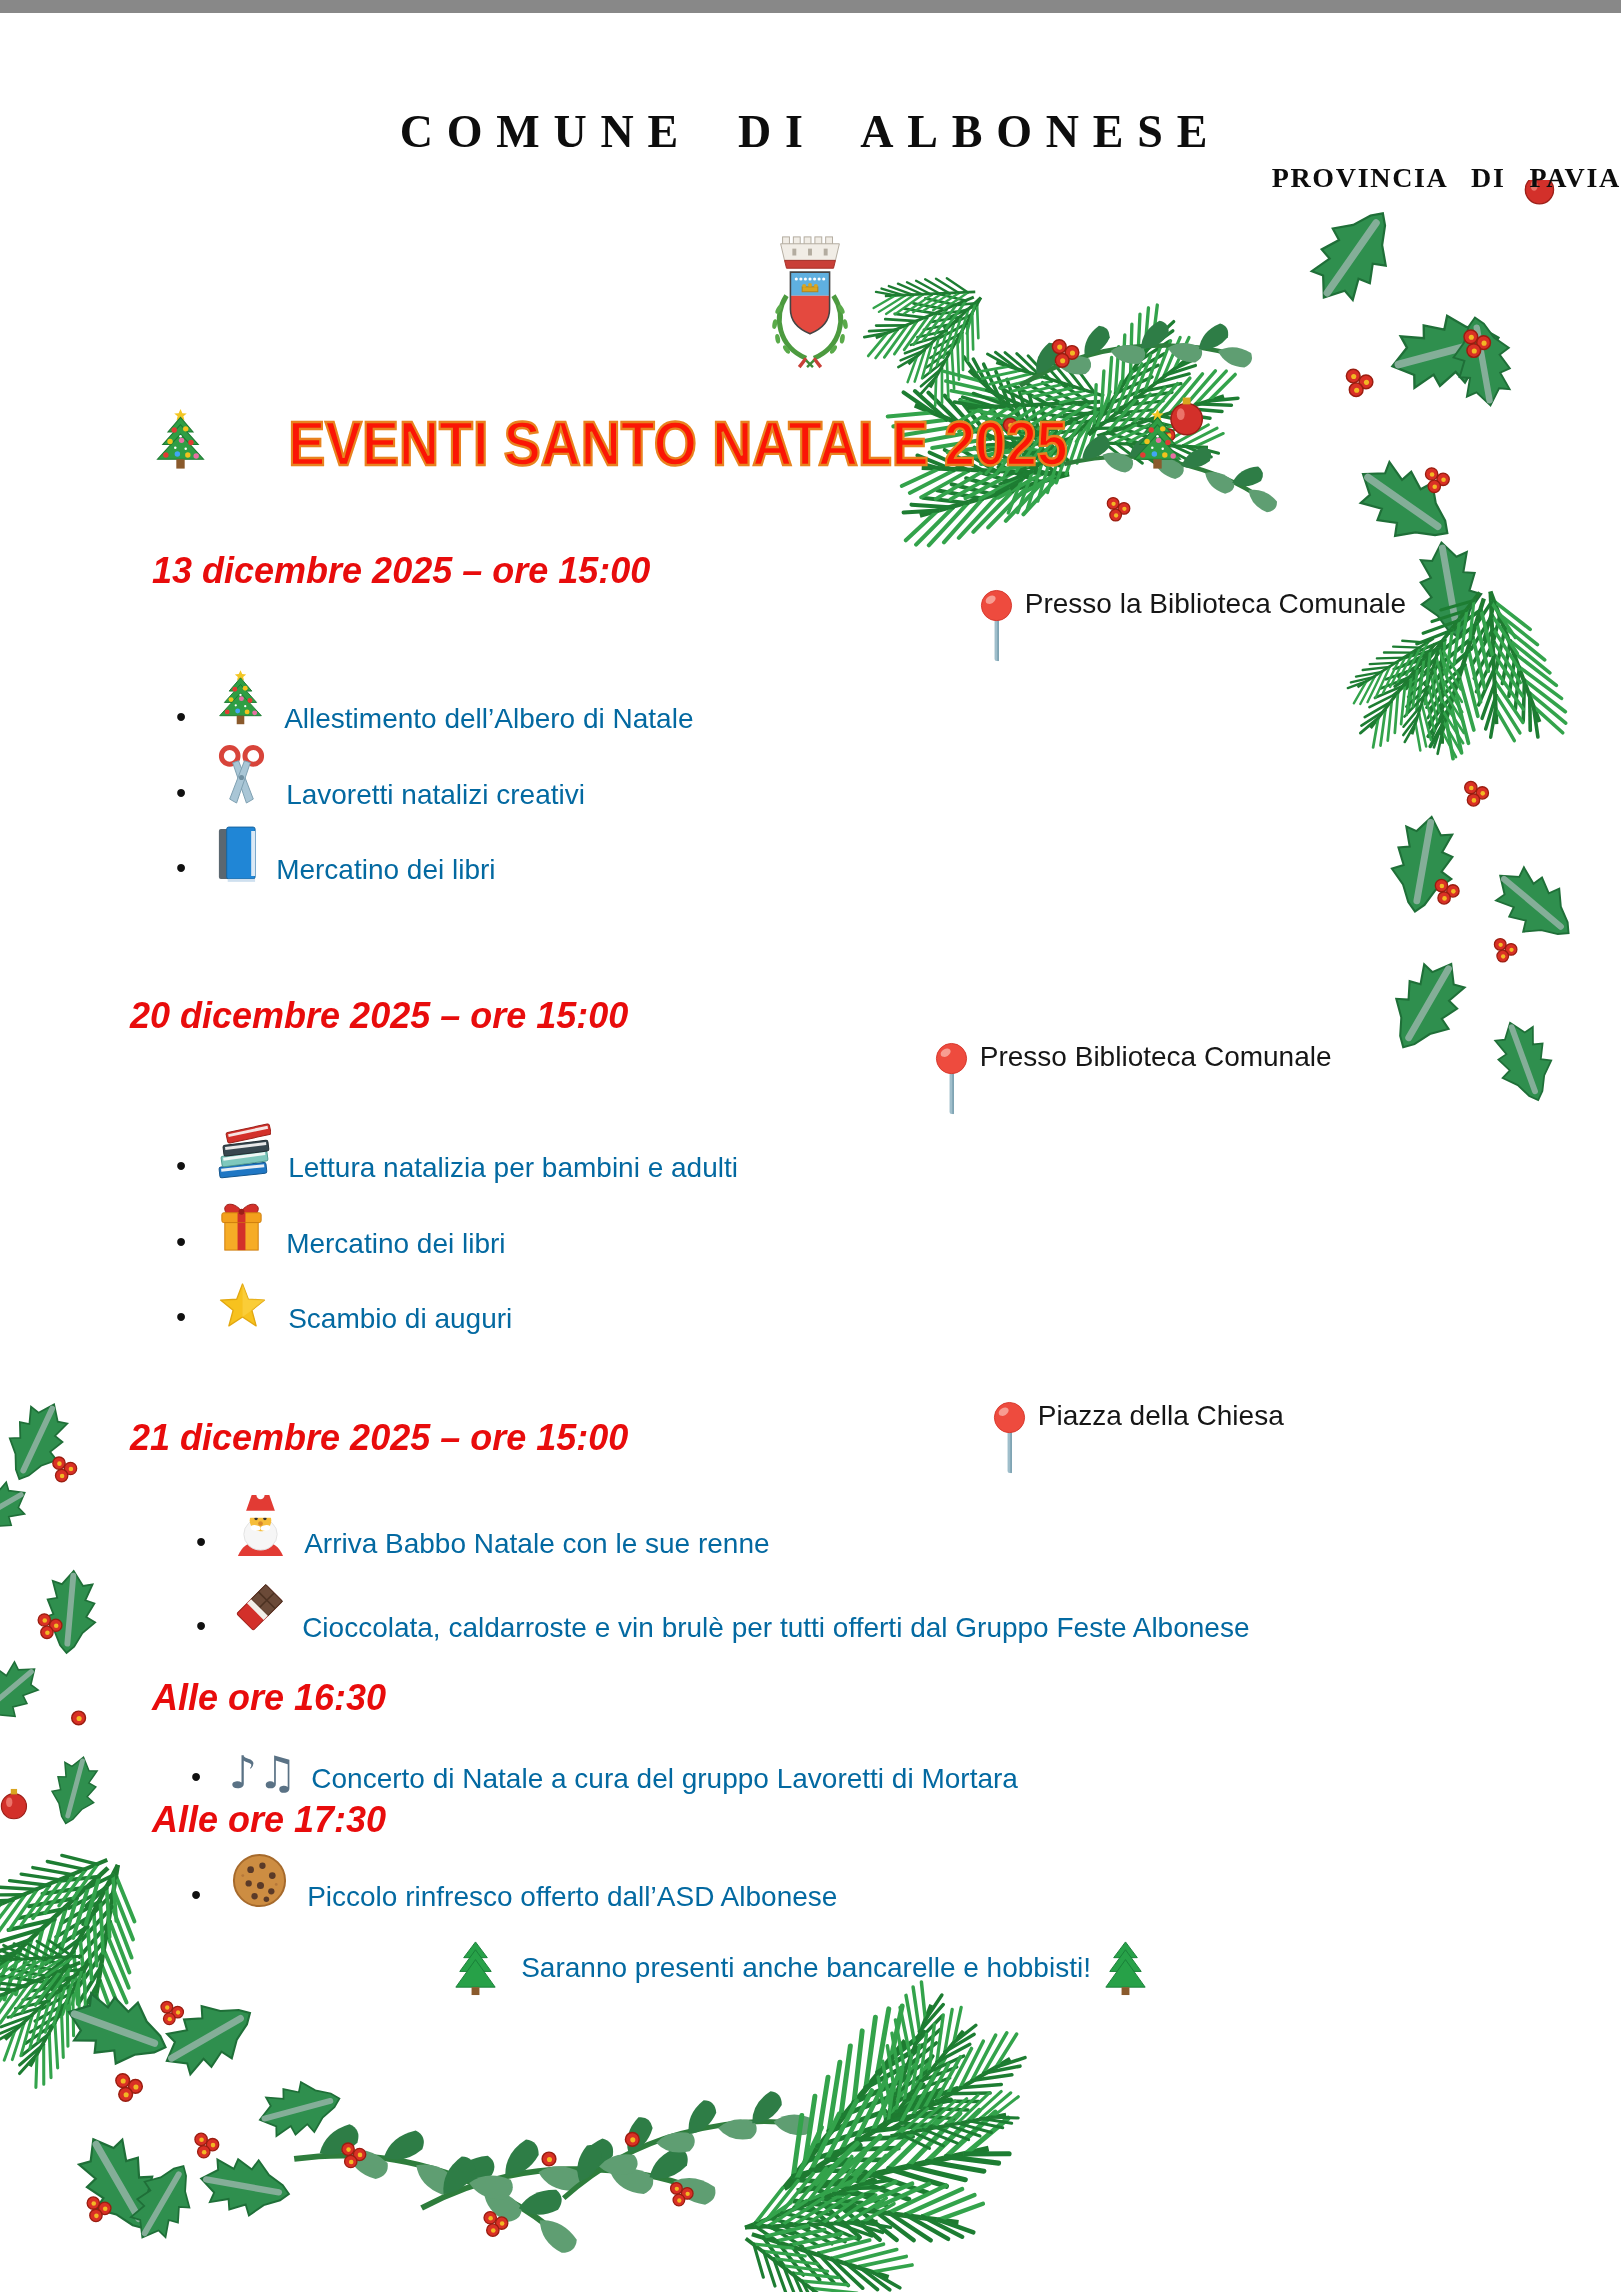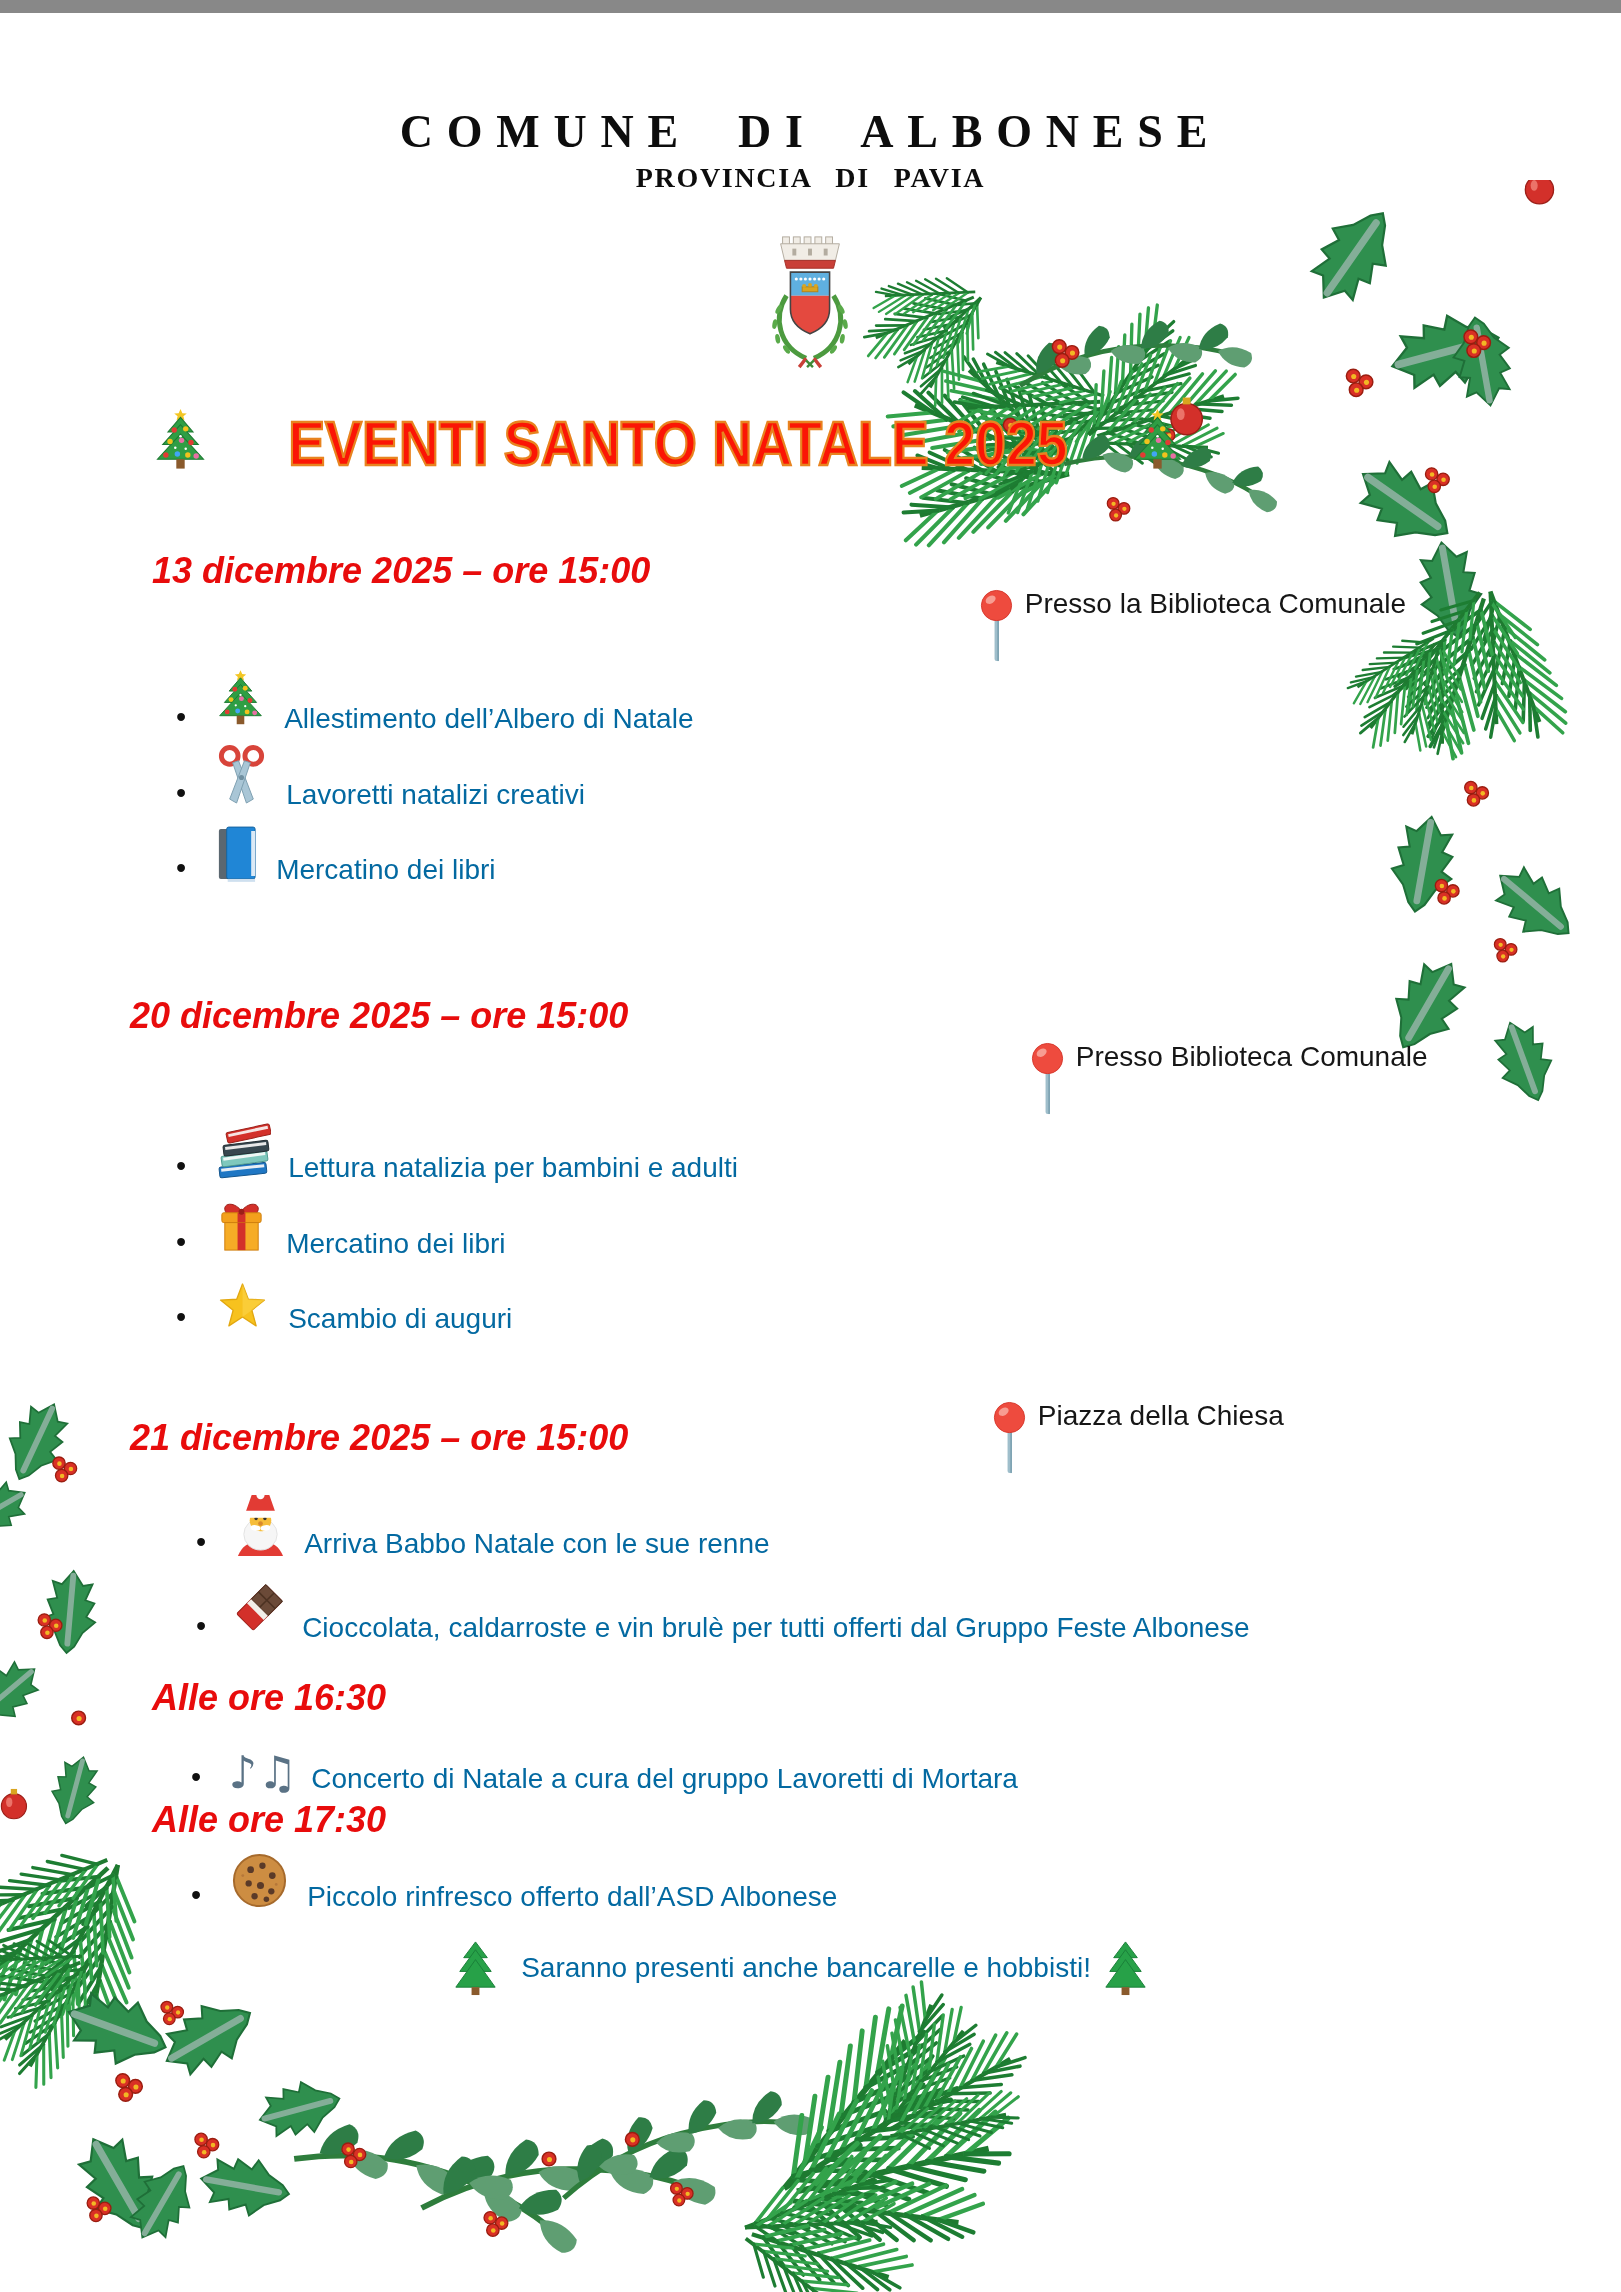--- a/index.html
+++ b/index.html
@@ -1,21 +1,21 @@
 <!DOCTYPE html>
 <html><head>
 <meta charset="utf-8">
 <style>
   html,body{margin:0;padding:0;background:#888;}
   .page{position:relative;width:1621px;height:2293px;background:#ffffff;overflow:hidden;
         font-family:"Liberation Sans",sans-serif;margin:13px auto;}
   .abs{position:absolute;}
   .muni{left:0;right:0;top:92px;text-align:center;font-family:"Liberation Serif",serif;
         font-weight:700;font-size:46px;color:#0d0d0d;letter-spacing:.30em;word-spacing:.45em;white-space:nowrap;}
-  .prov{left:0;right:0;top:149px;text-align:center;font-family:"Liberation Serif",serif;
+  .prov{left:0;right:0;top:149px;text-align:right;font-family:"Liberation Serif",serif;
         font-weight:700;font-size:28px;color:#0d0d0d;letter-spacing:.06em;word-spacing:.55em;}
   .titlerow{left:284px;top:390px;width:921px;height:80px;display:flex;align-items:center;justify-content:flex-end;gap:7.8px;z-index:3;}
   .bigtitle{font-weight:800;font-size:63px;color:#fb1505;white-space:nowrap;
             -webkit-text-stroke:2.4px #e8831f;text-shadow:0 0 1px #e8831f;
             transform:scaleX(.88);transform-origin:center;}
   .sechead{font-weight:700;font-style:italic;font-size:36px;color:#e80c0c;white-space:nowrap;z-index:3;}
   .loc{display:flex;align-items:flex-start;gap:9.8px;z-index:3;}
   .loctext{font-size:28px;color:#161616;white-space:nowrap;padding-bottom:1px;line-height:1.05;}
   .brow{display:flex;align-items:flex-end;height:73px;z-index:3;}
   .bdot{font-size:29px;line-height:.85;margin-right:27.4px;margin-bottom:2.9px;color:#101010;}
@@ -280,21 +280,21 @@
     <svg class="bicon" width="45" height="61" viewBox="0 0 46 62">
       <rect x="5" y="6" width="11" height="51" rx="2" fill="#5b6770"></rect>
       <rect x="13" y="4" width="29" height="53" rx="2" fill="#2086d6" stroke="#15639f"></rect>
       <rect x="38" y="8" width="4" height="46" fill="#dceaf6"></rect>
       <path d="M14,57 h28 v3 h-28 z" fill="#cfe0ef"></path>
     </svg>
     <span class="btext">Mercatino dei libri</span>
   </div>
 
   <div class="abs sechead" style="left:130px;top:982px">20 dicembre 2025 – ore 15:00</div>
-  <div class="abs loc" style="left:1029px;top:1029px">
+  <div class="abs loc" style="left:933px;top:1029px">
     <svg width="37" height="74" viewBox="0 0 38 76">
         <use href="#pushpin"></use>
       </svg>
     <span class="loctext">Presso Biblioteca Comunale</span>
   </div>
 
   <div class="abs brow" style="left:176px;top:1096px">
     <span class="bdot">•</span>
     <svg class="bicon" width="57" height="63" viewBox="0 0 58 64">
       <g transform="translate(5,49) rotate(-6)">

